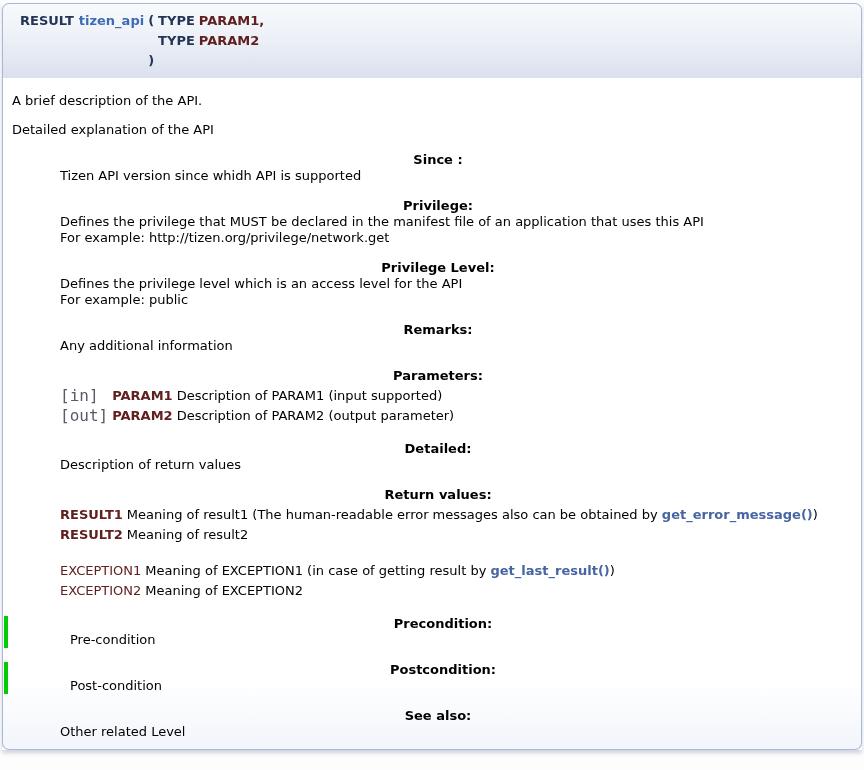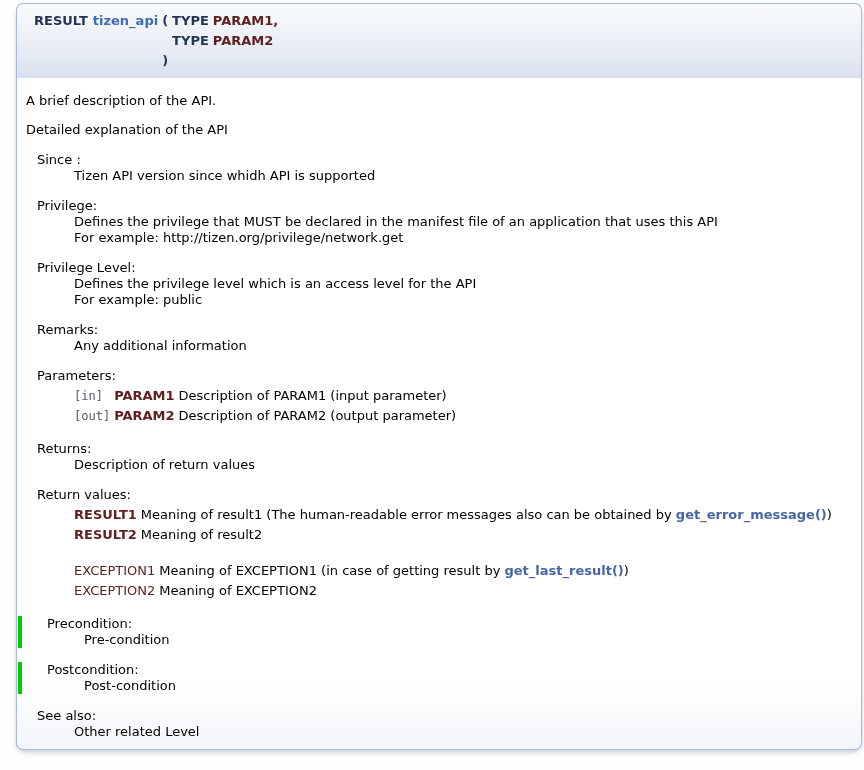--- a/index.html
+++ b/index.html
@@ -11,22 +11,22 @@
     line-height: 16px;
     color: #000000;
   }
   .page {
     width: 864px;
     height: 770px;
     box-sizing: border-box;
     overflow: hidden;
   }
   .memitem {
-    margin: 3px 2px 0 16px;
-    border-radius: 10px;
+    margin: 3px 2px 0 2px;
+    border-radius: 0;
     box-shadow: 0 3px 4px rgba(100, 115, 145, 0.30);
   }
   
   .memproto {
     border: 1px solid #A8B8D9;
     border-bottom: none;
     border-radius: 7px 7px 0 0;
     background: linear-gradient(to bottom, #F8FAFC 0%, #EDF1F7 45%, #DAE1EE 100%);
     padding: 7px 6px 7px 13px;
     color: #253555;
@@ -53,41 +53,41 @@
   
   .memdoc {
     border: 1px solid #A8B8D9;
     border-top: none;
     border-radius: 0 0 7px 7px;
     background: linear-gradient(to bottom, #FFFFFF 90%, #F2F5FA 100%);
     padding: 2px 8px 9px 8px;
   }
   .memdoc p { margin: 13px 0 0 1px; }
   .memdoc dl { margin: 14px 0 0 12px; }
-  .memdoc dt { font-weight: normal; }
+  .memdoc dt { font-weight: bold; text-align: center; }
   .memdoc dd { margin: 0 0 0 37px; }
   dl.condition {
     margin-left: -7px;
     padding-left: 25px;
     border-left: 4px solid #00CC00;
   }
   
   table.fields {
     border-collapse: separate;
     border-spacing: 0 2px;
     margin-top: 1px;
   }
   table.fields td {
     padding: 1px 4px 1px 0;
     vertical-align: top;
     line-height: 16px;
   }
   td.param-dir {
     font-family: "DejaVu Sans Mono", "Liberation Mono", monospace;
-    font-size: 12px;
+    font-size: 16px;
     color: #5A5A68;
     padding-left: 10px;
     padding-right: 10px;
     white-space: nowrap;
   }
   td.param-name {
     color: #602020;
     font-weight: bold;
     padding-left: 0;
     padding-right: 4px;
@@ -174,34 +174,34 @@
       </dl>
 
       <dl>
         <dt>Parameters:</dt>
         <dd>
           <table class="fields">
             <tbody>
                 <tr>
               <td class="param-dir">[in]</td>
               <td class="param-name">PARAM1</td>
-              <td>Description of PARAM1 (input parameter)</td>
+              <td>Description of PARAM1 (input supported)</td>
             </tr>
             <tr>
               <td class="param-dir">[out]</td>
               <td class="param-name">PARAM2</td>
               <td>Description of PARAM2 (output parameter)</td>
             </tr>
           </tbody>
             </table>
         </dd>
       </dl>
 
       <dl>
-        <dt>Returns:</dt>
+        <dt>Detailed:</dt>
         <dd>Description of return values</dd>
       </dl>
 
       <dl>
         <dt>Return values:</dt>
         <dd>
           <table class="fields">
             <tbody>
                 <tr>
               <td class="rv-name">RESULT1</td>

